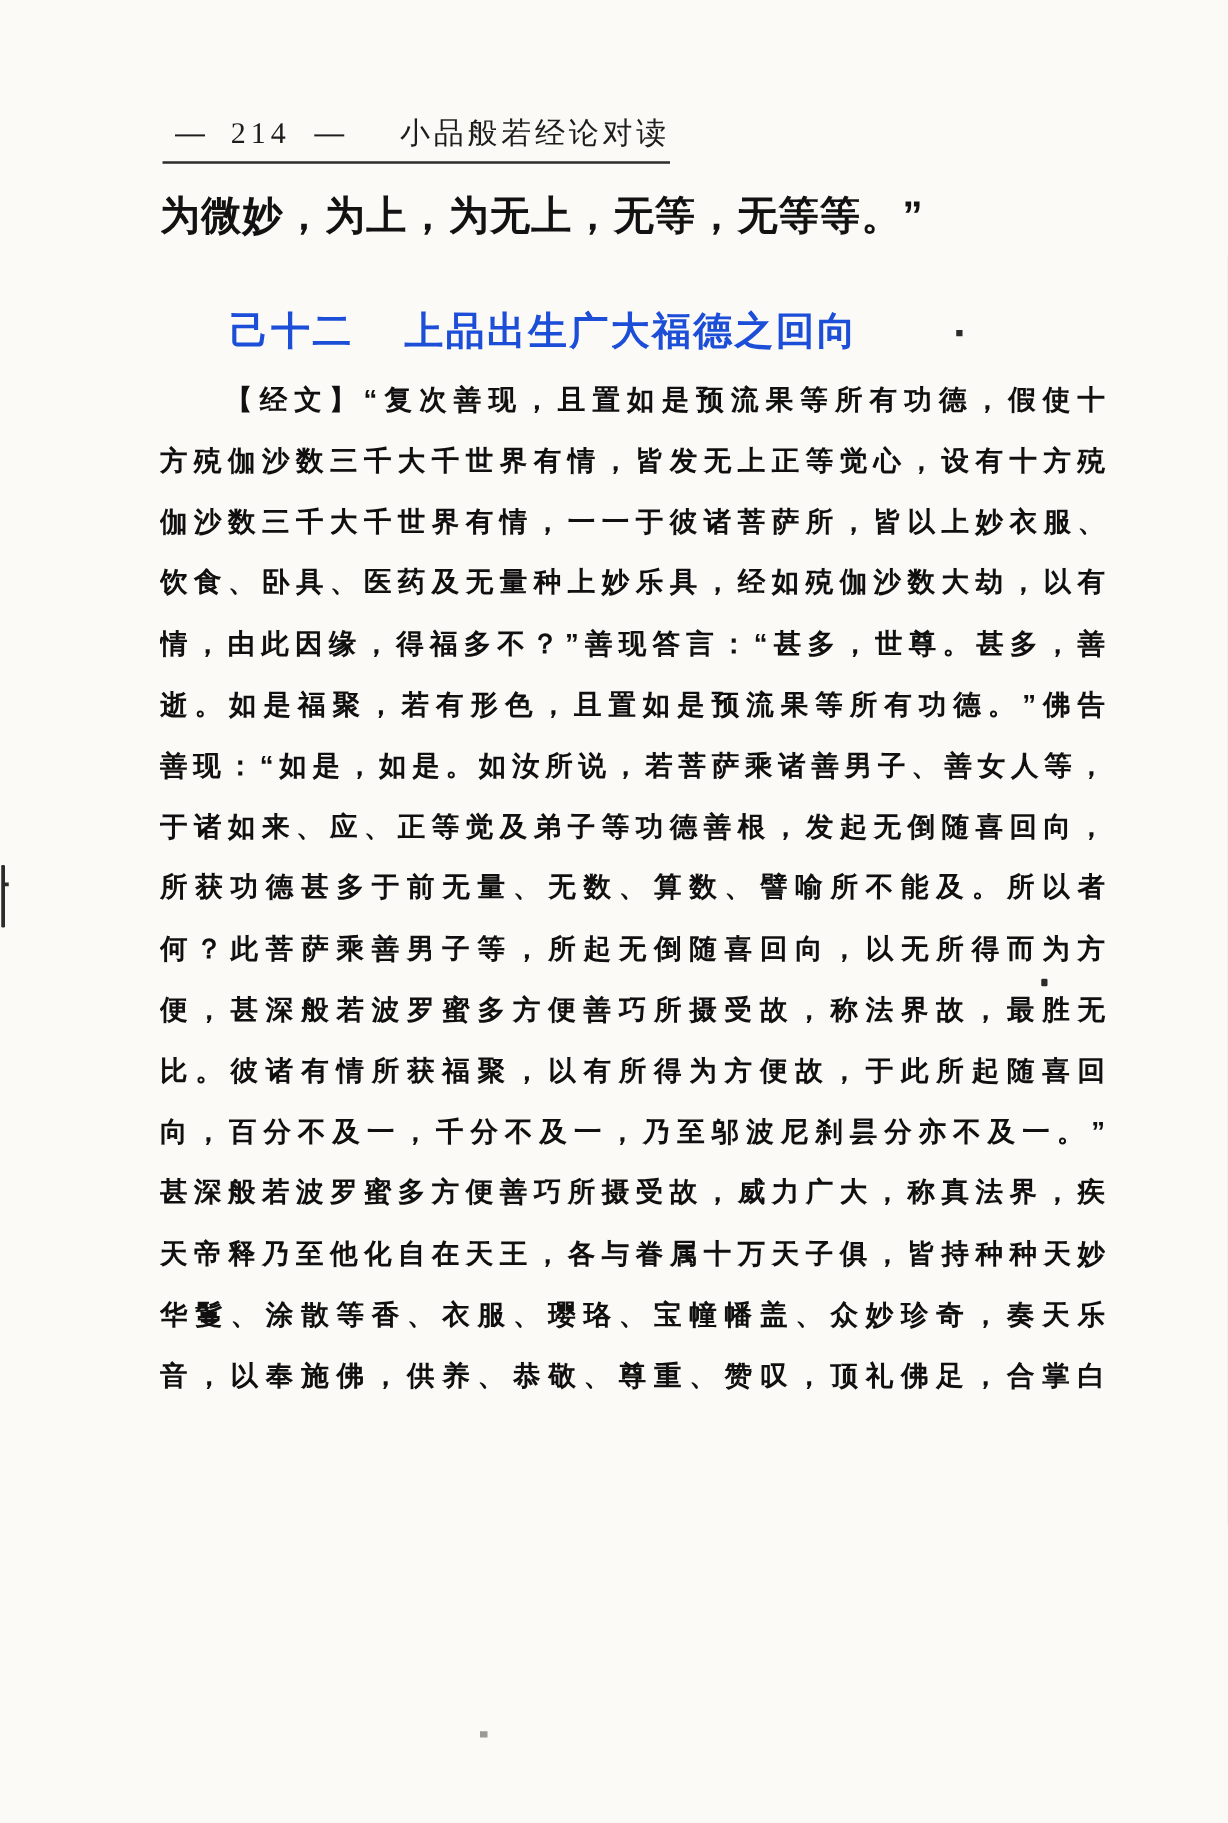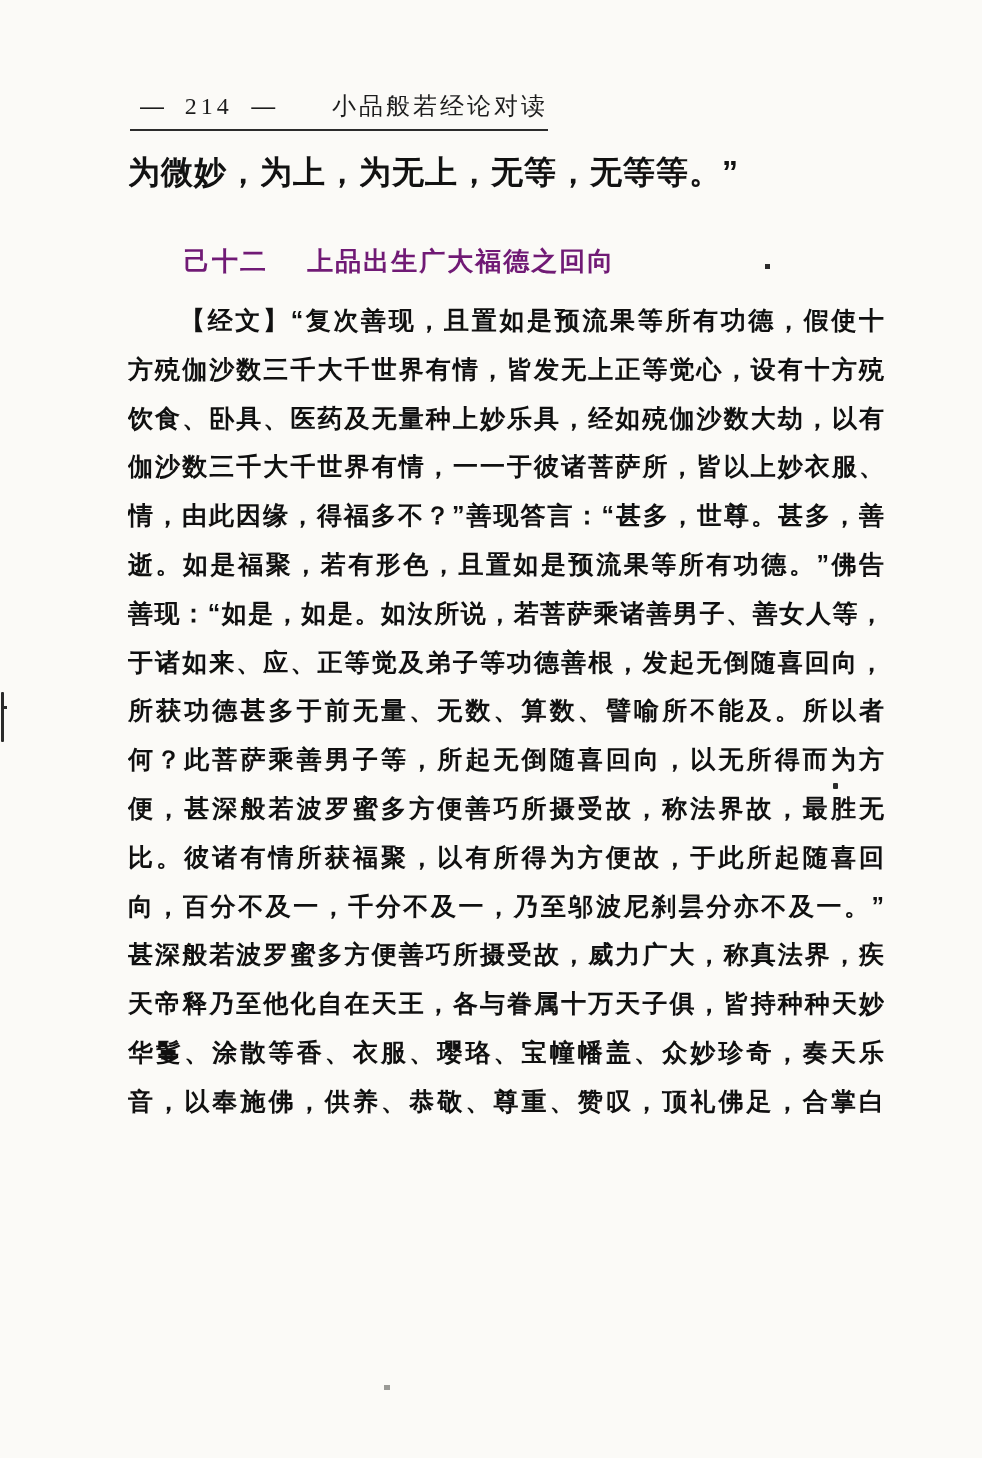--- a/index.html
+++ b/index.html
@@ -34,21 +34,21 @@
   .running-header .dash {
     display: inline-block;
     margin: 0 10px;
     font-weight: 400;
   }
   .running-header .page-num {
     font-family: "Liberation Serif", serif;
     letter-spacing: 4px;
   }
   .running-header .book-title {
-    margin-left: 36px;
+    margin-left: 24px;
     letter-spacing: 3px;
   }
   
   .opening-line {
     position: absolute;
     top: 150px;
     left: 128px;
     width: 756px;
     font-size: 32px;
     font-weight: 600;
@@ -57,40 +57,40 @@
     color: #121212;
   }
   
   .section-heading {
     position: absolute;
     top: 244px;
     left: 128px;
     width: 756px;
     padding-left: 56px;
     box-sizing: border-box;
-    font-size: 26px;
+    font-size: 31px;
     font-weight: 800;
     letter-spacing: 2px;
-    color: #701a75;
+    color: #1d4ed8;
     white-space: nowrap;
   }
   .section-heading .heading-title {
     margin-left: 30px;
   }
   
   .body-paragraph {
     position: absolute;
     top: 296px;
     left: 128px;
     width: 756px;
   }
   .body-line {
     height: 48.8px;
     line-height: 48.8px;
-    font-size: 25px;
+    font-size: 22px;
     font-weight: 600;
     color: #101010;
     text-align: justify;
     text-align-last: justify;
     overflow: hidden;
     white-space: nowrap;
   }
   .body-line.indent {
     text-indent: 52px;
   }
@@ -120,22 +120,22 @@
   <div class="opening-line">为微妙，为上，为无上，无等，无等等。”</div>
 
   <div class="section-heading">
     <span class="heading-number">己十二</span>
     <span class="heading-title">上品出生广大福德之回向</span>
   </div>
 
   <div class="body-paragraph">
       <div class="body-line indent">【经文】“复次善现，且置如是预流果等所有功德，假使十</div>
       <div class="body-line">方殑伽沙数三千大千世界有情，皆发无上正等觉心，设有十方殑</div>
+      <div class="body-line">伽沙数三千大千世界有情，一一于彼诸菩萨所，皆以上妙衣服、</div>
       <div class="body-line">饮食、卧具、医药及无量种上妙乐具，经如殑伽沙数大劫，以有</div>
-      <div class="body-line">伽沙数三千大千世界有情，一一于彼诸菩萨所，皆以上妙衣服、</div>
       <div class="body-line">情，由此因缘，得福多不？”善现答言：“甚多，世尊。甚多，善</div>
       <div class="body-line">逝。如是福聚，若有形色，且置如是预流果等所有功德。”佛告</div>
       <div class="body-line">善现：“如是，如是。如汝所说，若菩萨乘诸善男子、善女人等，</div>
       <div class="body-line">于诸如来、应、正等觉及弟子等功德善根，发起无倒随喜回向，</div>
       <div class="body-line">所获功德甚多于前无量、无数、算数、譬喻所不能及。所以者</div>
       <div class="body-line">何？此菩萨乘善男子等，所起无倒随喜回向，以无所得而为方</div>
       <div class="body-line">便，甚深般若波罗蜜多方便善巧所摄受故，称法界故，最胜无</div>
       <div class="body-line">比。彼诸有情所获福聚，以有所得为方便故，于此所起随喜回</div>
       <div class="body-line">向，百分不及一，千分不及一，乃至邬波尼刹昙分亦不及一。”</div>
       <div class="body-line">甚深般若波罗蜜多方便善巧所摄受故，威力广大，称真法界，疾</div>

